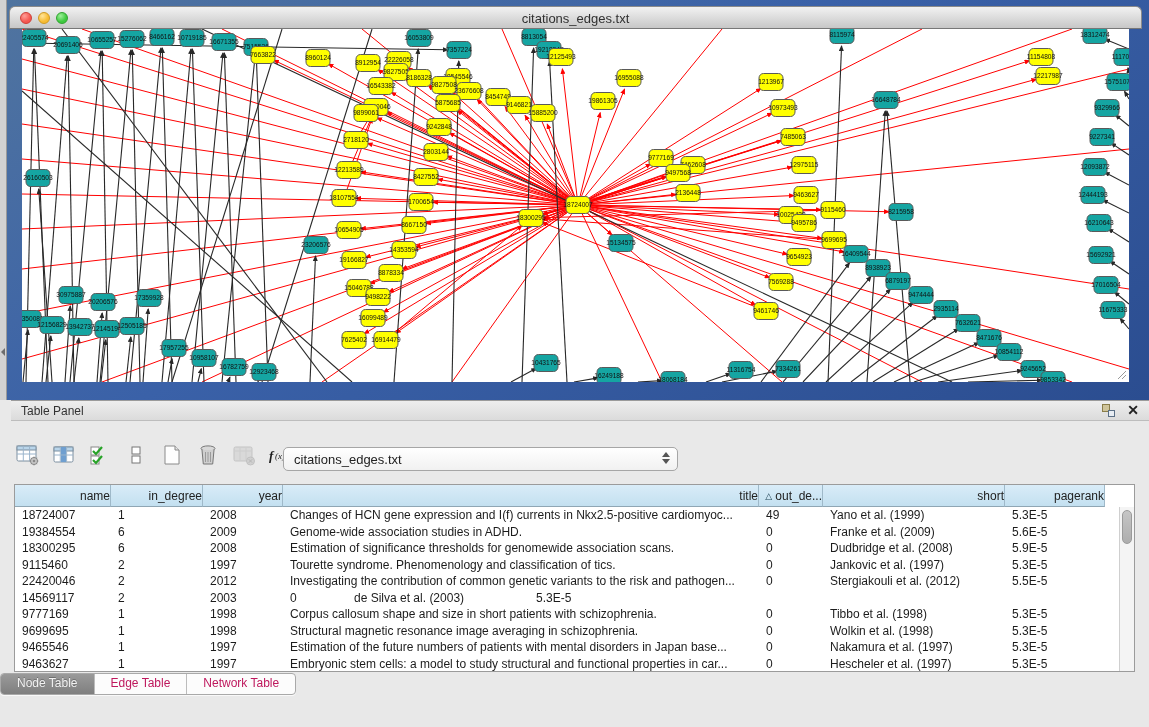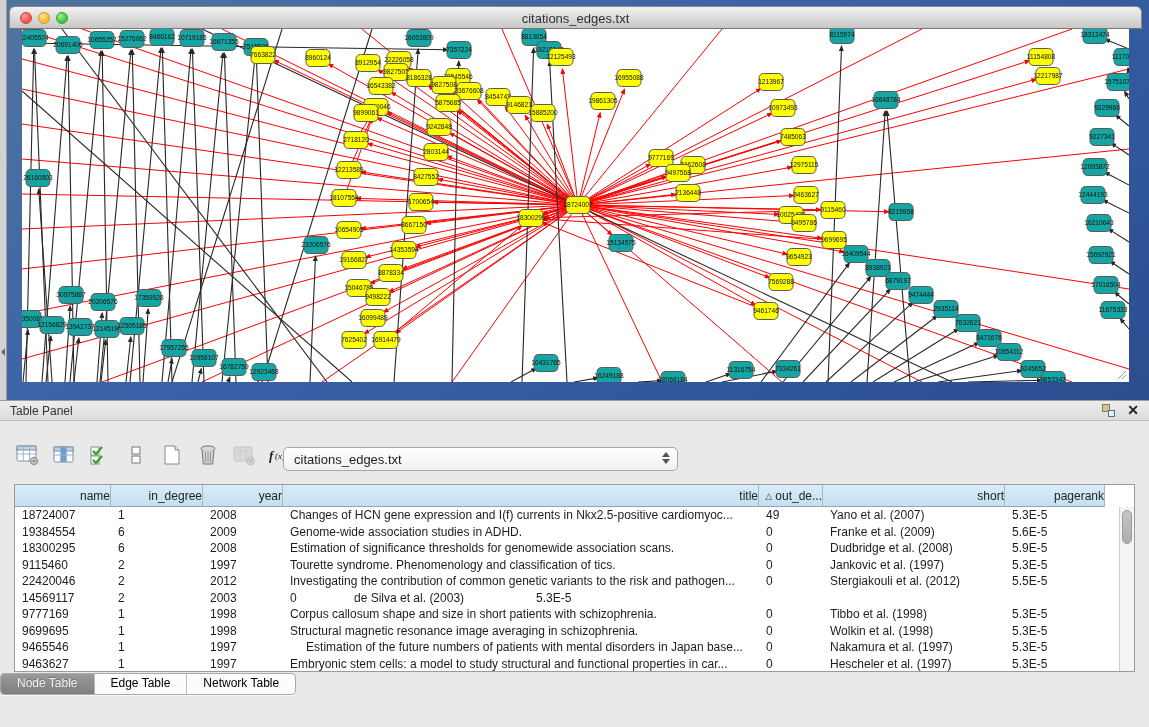--- a/index.html
+++ b/index.html
@@ -19,21 +19,21 @@
   .lights { position:absolute; left:10px; top:5px; display:flex; gap:6px; }
   .light { width:12px; height:12px; border-radius:50%; cursor:pointer; }
   .light.red    { background:radial-gradient(circle at 35% 30%, #ff9d96, #f55750 60%); border:1px solid #ce3e37; }
   .light.yellow { background:radial-gradient(circle at 35% 30%, #ffe49a, #f7bc33 60%); border:1px solid #cf9a22; }
   .light.green  { background:radial-gradient(circle at 35% 30%, #9ef09a, #3ec93f 60%); border:1px solid #2fa32f; }
   .net-canvas { position:absolute; left:13px; top:23px; width:1107px; height:353px; background:#fff; overflow:hidden; }
   .net-canvas svg { display:block; }
   .resize-grip { position:absolute; right:2px; bottom:2px; width:12px; height:12px; }
 
   
-  .table-panel { position:absolute; left:0; top:400px; width:1149px; height:300px; background:#e9e9e9; }
+  .table-panel { position:absolute; left:0; top:400px; width:1149px; height:300px; background:#e9e9e9;padding-left:11px; }
   .panel-titlebar { position:relative; height:21px; background:linear-gradient(#eeeeee,#dbdbdb);
                     border-top:1px solid #9b9b9b; border-bottom:1px solid #bdbdbd; }
   .panel-title { position:absolute; left:10px; top:3px; font-size:12px; color:#333; }
   .panel-icons { position:absolute; right:10px; top:3px; display:flex; gap:12px; align-items:center; }
   .float-icon { position:relative; width:13px; height:13px; cursor:pointer; }
   .float-icon .sq1 { position:absolute; left:0; top:0; width:8px; height:8px; border:1px solid #8a7d4a; background:#cfc49a; }
   .float-icon .sq2 { position:absolute; right:0; bottom:0; width:7px; height:7px; border:1px solid #5b6f86; background:#e8edf3; }
   .close-icon { font-size:14px; font-weight:bold; color:#222; line-height:13px; cursor:pointer; }
 
   .toolbar { position:absolute; left:14px; top:42px; height:30px; display:flex; align-items:center; gap:9px; }
@@ -55,21 +55,21 @@
         justify-content:flex-end; gap:3px; cursor:pointer; flex:none; }
   .th .sort-tri { font-size:9px; color:#245; }
   .tbody { position:relative; }
   .tr { display:flex; height:16.5px; cursor:default; }
   .td { flex:none; font-size:12px; color:#1c1c1c; padding:1px 0 0 7px; white-space:nowrap; overflow:hidden; }
   .vscroll { position:absolute; right:0; top:22px; bottom:0; width:15px; background:#f4f4f4; border-left:1px solid #cfcfcf; cursor:pointer; }
   .vthumb { position:absolute; left:2px; top:3px; width:10px; height:34px; background:linear-gradient(#c6c6c6,#adadad); border:1px solid #9a9a9a; border-radius:6px; }
 
   .tabs { position:absolute; left:0; right:0; top:273px; display:flex; justify-content:flex-start; }
   .seg { display:flex; border:1px solid #a9a9a9; border-radius:4px; overflow:hidden; background:#fcfcfc; box-shadow:0 1px 0 rgba(255,255,255,.7); }
-  .seg-btn { height:20px; padding:2px 16px 0 16px; font-size:12px; color:#000000; border-right:1px solid #bcbcbc; cursor:pointer; }
+  .seg-btn { height:20px; padding:2px 16px 0 16px; font-size:12px; color:#be185d; border-right:1px solid #bcbcbc; cursor:pointer; }
   .seg-btn:last-child { border-right:none; }
   .seg-btn.selected { background:linear-gradient(#9a9a9a,#7f7f7f); color:#f2f2f2; text-shadow:0 -1px 0 rgba(0,0,0,.25); }
 
   
   .status-bar { position:absolute; left:0; top:700px; width:1149px; height:27px;
                 background:linear-gradient(#e4e4e4,#d5d5d5); border-top:1px solid #ababab; }
   .memory { position:absolute; right:36px; top:7px; font-size:11px; color:#333; }
   .mem-dot { position:absolute; right:14px; top:6px; width:14px; height:14px; border-radius:50%;
              border:1px solid #8d8d8d; cursor:pointer; }
 </style>
@@ -833,21 +833,21 @@
             <span>pagerank</span>
           </div>
         </div>
       <div class="tbody" id="tbody">
           <div class="tr">
             <div class="td" style="width: 96px;">18724007</div>
             <div class="td" style="width: 92px;">1</div>
             <div class="td" style="width: 80px;">2008</div>
             <div class="td" style="width: 476px;">Changes of HCN gene expression and I(f) currents in Nkx2.5-positive cardiomyoc...</div>
             <div class="td" style="width: 64px;">49</div>
-            <div class="td" style="width: 182px;">Yano et al. (2007)</div>
+            <div class="td" style="width: 182px;">Yano et al. (1999)</div>
             <div class="td" style="width: 100px;">5.3E-5</div>
           </div>
           <div class="tr">
             <div class="td" style="width: 96px;">19384554</div>
             <div class="td" style="width: 92px;">6</div>
             <div class="td" style="width: 80px;">2009</div>
             <div class="td" style="width: 476px;">Genome-wide association studies in ADHD.</div>
             <div class="td" style="width: 64px;">0</div>
             <div class="td" style="width: 182px;">Franke et al. (2009)</div>
             <div class="td" style="width: 100px;">5.6E-5</div>
@@ -902,21 +902,21 @@
             <div class="td" style="width: 80px;">1998</div>
             <div class="td" style="width: 476px;">Structural magnetic resonance image averaging in schizophrenia.</div>
             <div class="td" style="width: 64px;">0</div>
             <div class="td" style="width: 182px;">Wolkin et al. (1998)</div>
             <div class="td" style="width: 100px;">5.3E-5</div>
           </div>
           <div class="tr">
             <div class="td" style="width: 96px;">9465546</div>
             <div class="td" style="width: 92px;">1</div>
             <div class="td" style="width: 80px;">1997</div>
-            <div class="td" style="width: 476px; text-align: center;">Estimation of the future numbers of patients with mental disorders in Japan base...</div>
+            <div class="td" style="width: 476px;">Estimation of the future numbers of patients with mental disorders in Japan base...</div>
             <div class="td" style="width: 64px;">0</div>
             <div class="td" style="width: 182px;">Nakamura et al. (1997)</div>
             <div class="td" style="width: 100px;">5.3E-5</div>
           </div>
           <div class="tr">
             <div class="td" style="width: 96px;">9463627</div>
             <div class="td" style="width: 92px;">1</div>
             <div class="td" style="width: 80px;">1997</div>
             <div class="td" style="width: 476px;">Embryonic stem cells: a model to study structural and functional properties in car...</div>
             <div class="td" style="width: 64px;">0</div>

